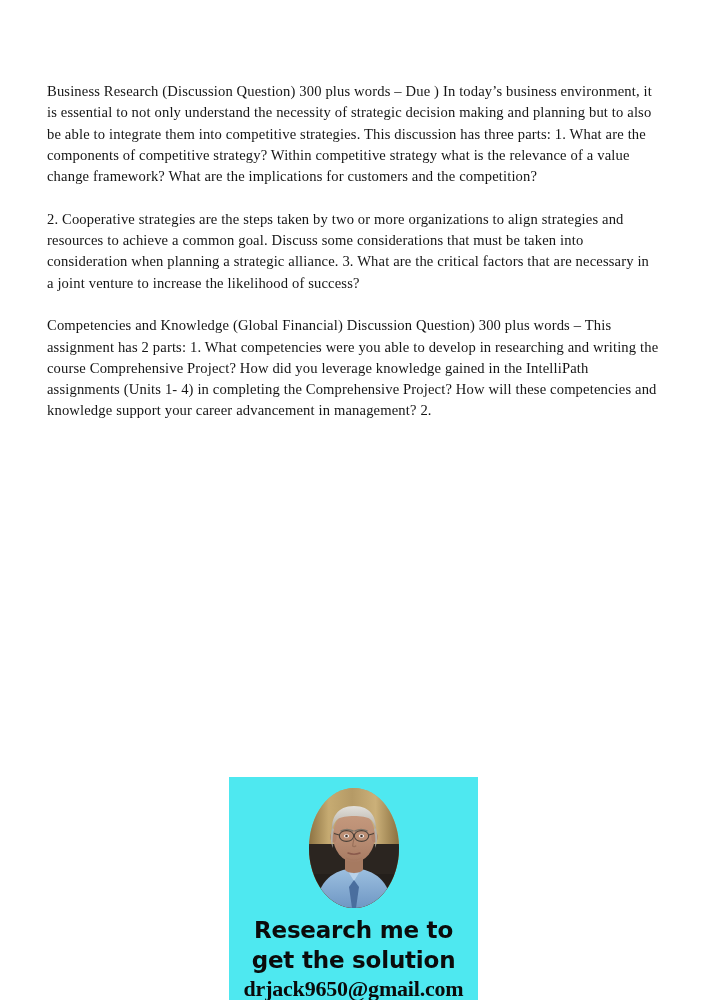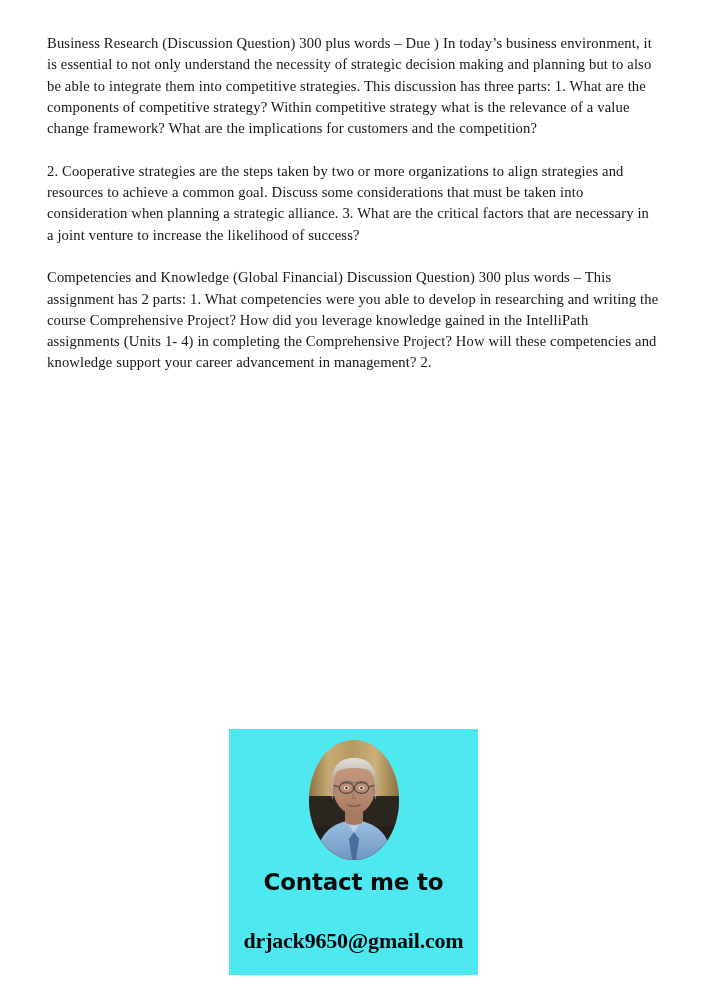--- a/index.html
+++ b/index.html
@@ -15,20 +15,21 @@
     overflow: hidden;
     font-family: "Liberation Serif", "DejaVu Serif", serif;
     color: #1a1a1a;
     -webkit-font-smoothing: antialiased;
   }
 
   .page {
     position: absolute;
     inset: 0;
     background: #ffffff;
+    margin-top: 48px;
   }
 
   .doc-body {
     position: absolute;
     left: 47px;
     top: 33px;
     width: 612px;
   }
 
   .para {
@@ -174,20 +175,21 @@
 
         <path d="M45 50 L 43.6 58 q 1.6 1.2 3.2 0" stroke="#99705a" stroke-width="1.2" fill="none" stroke-linecap="round"></path>
 
         <path d="M39 65 q 6 2.4 12 0" stroke="#8a5a4c" stroke-width="1.5" fill="none" stroke-linecap="round"></path>
 
         <path d="M37 70 q 8 4 16 0" stroke="#a3785f" stroke-width="1" fill="none" opacity="0.6"></path>
       </svg>
     </div>
 
     <div class="card-heading">
-      <span class="line">Contact me to</span>
+      <span class="line">Research me to</span>
+      <span class="line">get the solution</span>
     </div>
 
     <div class="card-email">drjack9650@gmail.com</div>
 
   </div>
 
 </div>
 
 </body></html>

